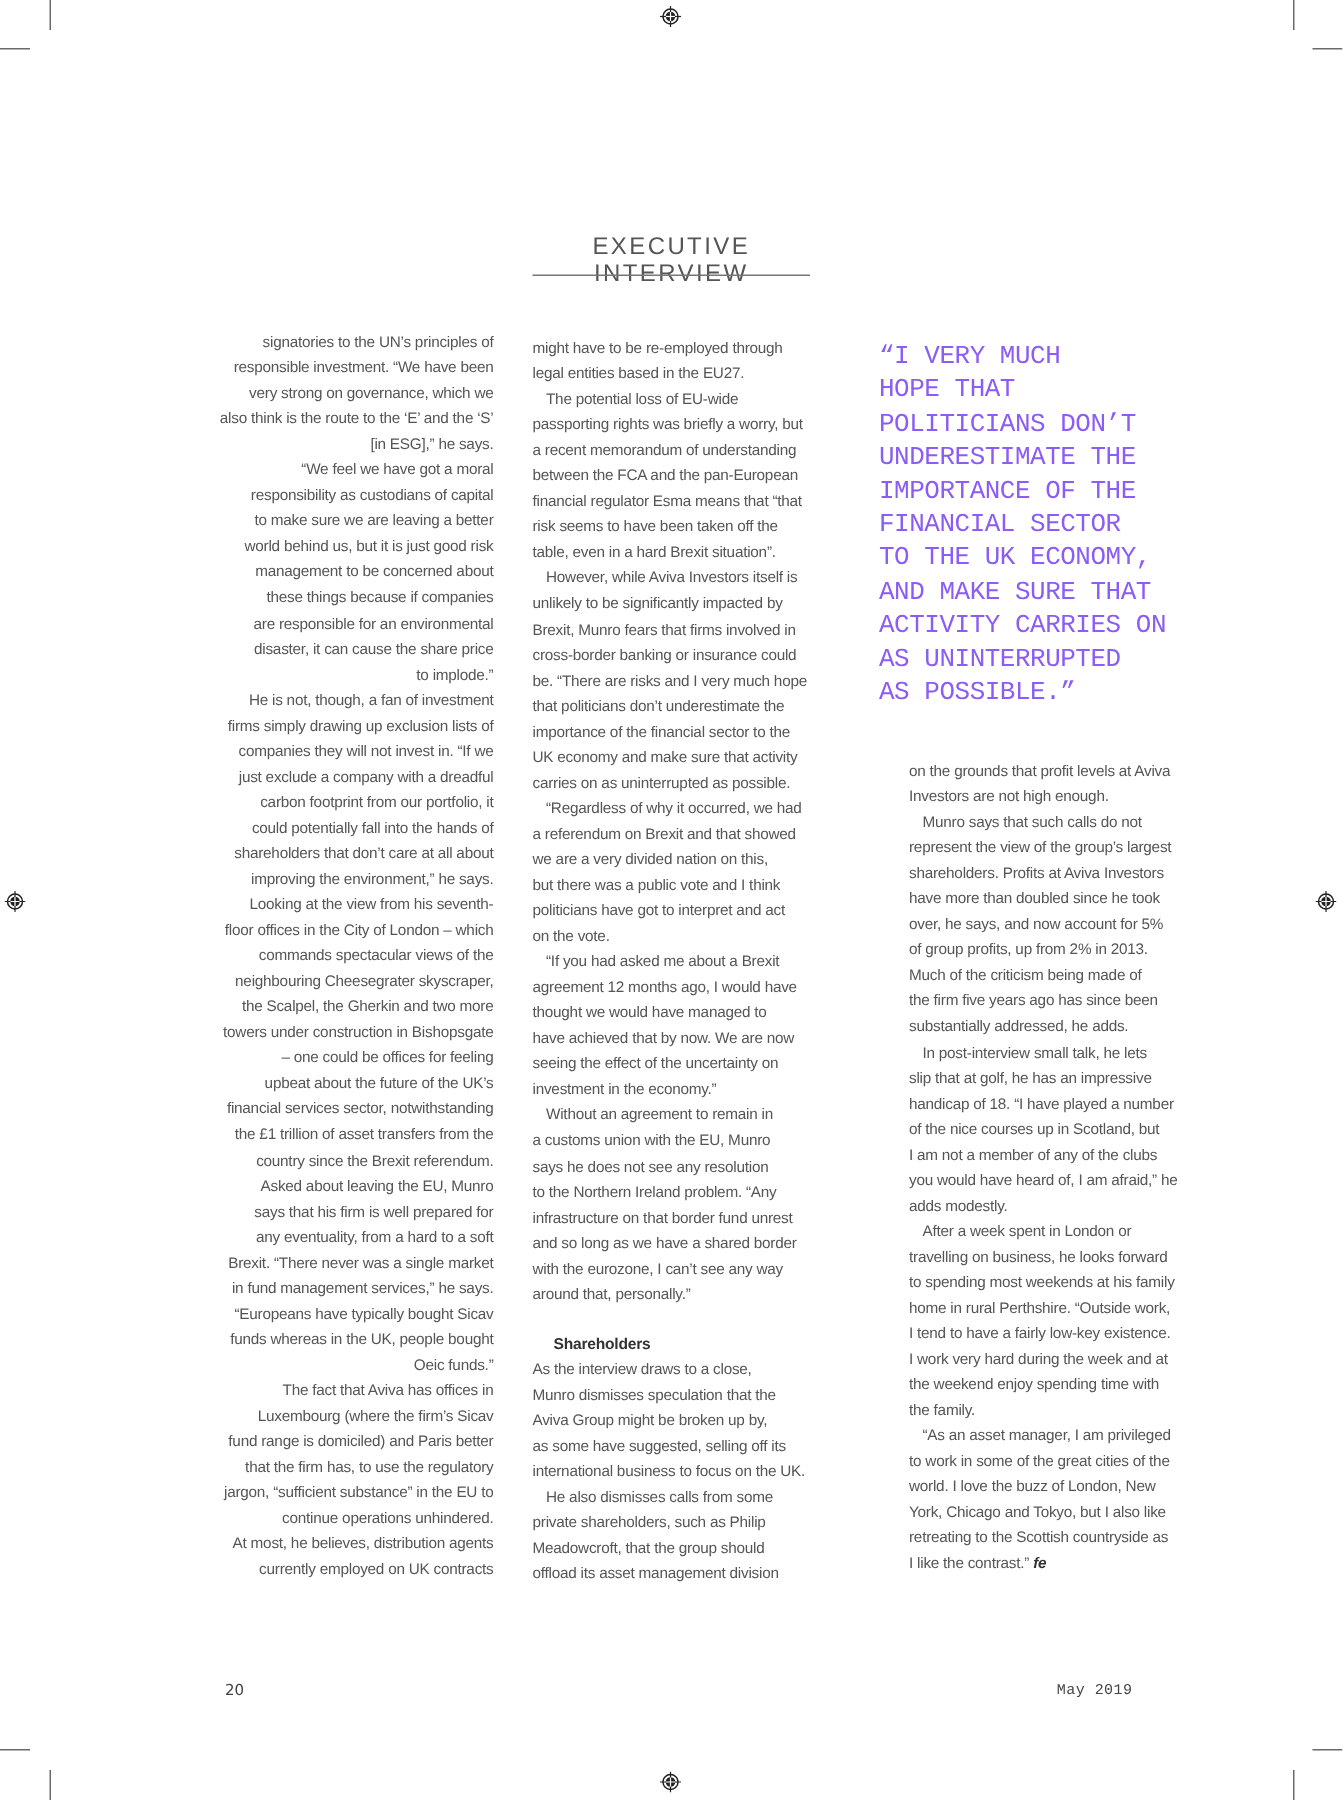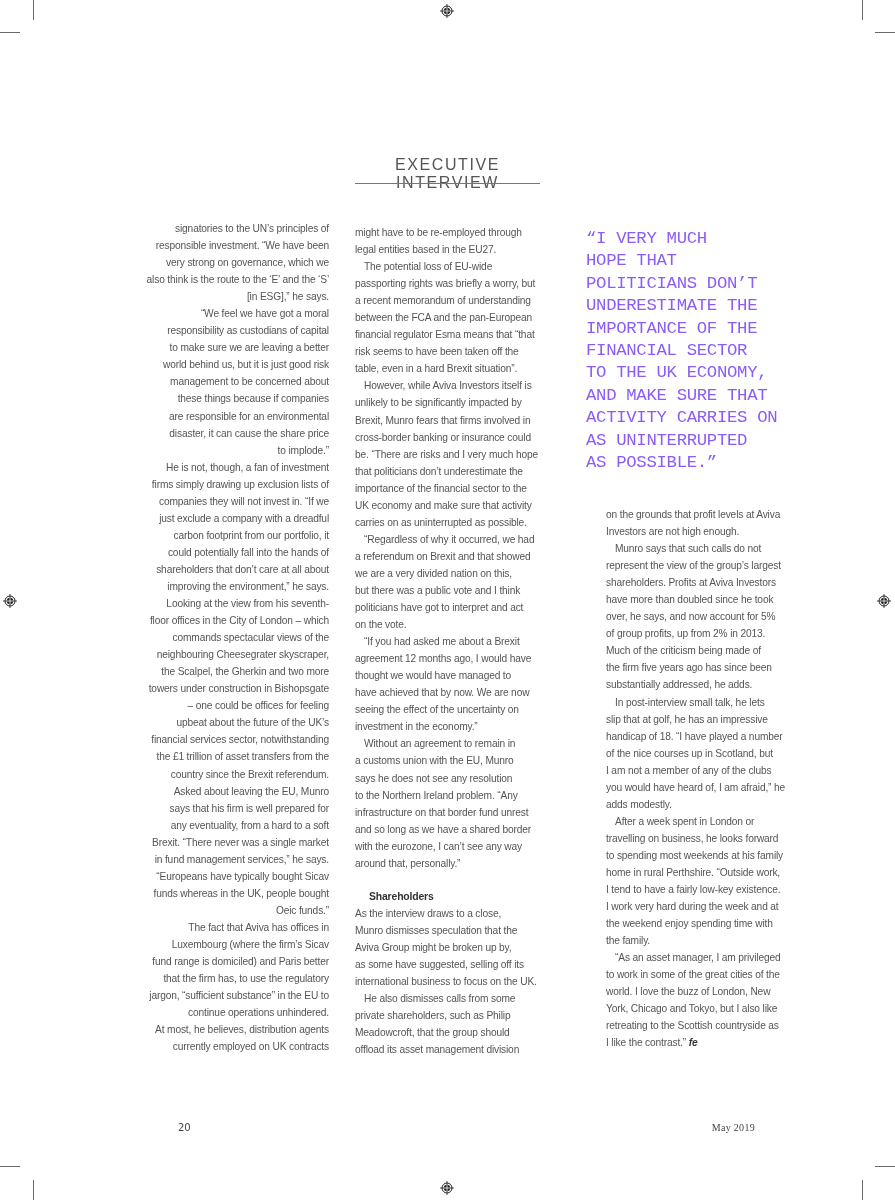--- a/index.html
+++ b/index.html
@@ -35,22 +35,22 @@
   #col2 { left: 355px; top: 224px; }
   #col3 { left: 559px; top: 506px; margin-left: 47px; }
 
   .pullquote {
     position: absolute; left: 586px; top: 228px; width: 190px;
     font-family: Liberation Mono, monospace; font-size: 17.3px; line-height: 22.4px;
     color: #8b5cf6; text-transform: uppercase; letter-spacing: -0.3px;
   }
   .pullquote .line { display: block; white-space: nowrap; }
 
-  .footer-page { position: absolute; left: 150px; top: 1122px; font-size: 10px; color: #444; font-family: "DejaVu Sans", sans-serif; margin-left: 28px; }
-  .footer-date { position: absolute; right: 140px; top: 1122px; font-size: 10px; color: #444; font-family: Liberation Serif, serif; letter-spacing: 0.3px; }
+  .footer-page { position: absolute; left: 150px; top: 1122px; font-size: 10px; color: #444; font-family: "DejaVu Sans", sans-serif; }
+  .footer-date { position: absolute; right: 140px; top: 1122px; font-size: 10px; color: #444; font-family: Liberation Mono, monospace; letter-spacing: 0.3px; }
   .end-mark { font-weight: bold; color: #333; font-style: italic; }
 </style>
 </head>
 <body>
 
 <div class="crop v" style="left:33px;top:0;"></div>
 <div class="crop h" style="left:0;top:32px;"></div>
 <div class="crop v" style="left:862px;top:0;"></div>
 <div class="crop h" style="left:875px;top:32px;"></div>
 <div class="crop h" style="left:0;top:1166px;"></div>

